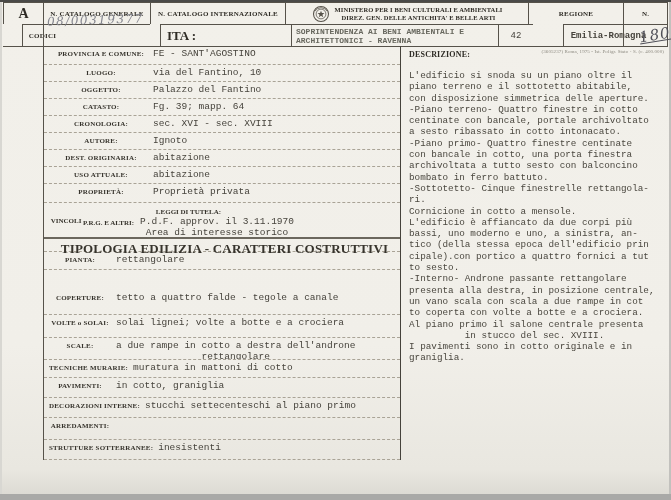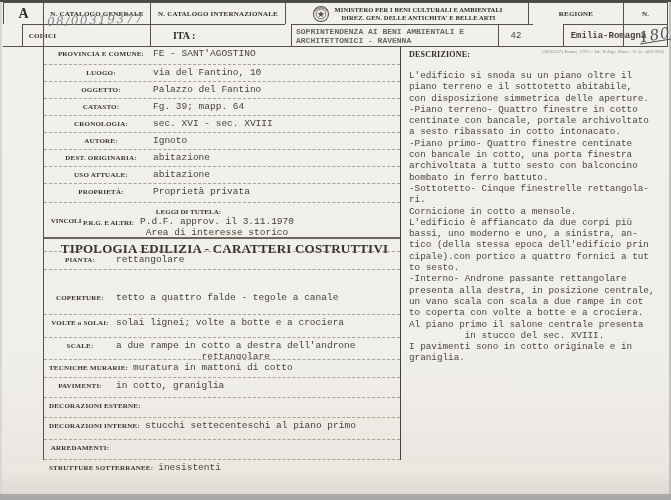--- a/index.html
+++ b/index.html
@@ -92,21 +92,21 @@
           <div>MINISTERO PER I BENI CULTURALI E AMBIENTALI</div>
           <div>DIREZ. GEN. DELLE ANTICHITA' E BELLE ARTI</div>
         </div>
       </div>
       <div class="cell lblsm" style="left:525px;width:95px;">REGIONE</div>
       <div class="cell lblsm hdr-last" style="left:620px;width:45px;">N.</div>
     </div>
     <div class="hrow2">
       <div class="cell lblsm" style="left:0;width:40px;margin-left:19px;">CODICI</div>
       <div class="cell" style="left:40px;width:107px;"></div>
-      <div class="cell" style="left:147px;width:135px;justify-content:flex-start;padding-left:22px;font-weight:bold;font-size:10px;">ITA :</div>
+      <div class="cell" style="left:157px;width:135px;justify-content:flex-start;padding-left:6px;font-weight:bold;font-size:13px;">ITA :</div>
       <div class="cell stamp" style="left:288px;width:213px;">
         <div>
           <div>SOPRINTENDENZA AI BENI AMBIENTALI E</div>
           <div>ARCHITETTONICI - RAVENNA</div>
         </div>
       </div>
       <div class="cell typed" style="left:495px;width:35px;font-size:9px;">42</div>
       <div class="cell typed" style="left:560px;width:90px;font-size:9px;font-weight:bold;">Emilia-Romagna</div>
       <div class="cell hdr-last" style="left:620px;width:45px;"></div>
     </div>
@@ -204,24 +204,20 @@
         <div class="frow">
           <span class="flabel">TECNICHE MURARIE:</span>
           <span class="fvalue">muratura in mattoni di cotto</span>
         </div>
 
         <div class="frow">
           <span class="flabel">PAVIMENTI:</span>
           <span class="fvalue">in cotto, graniglia</span>
         </div>
 
-        <div class="frow">
-          <span class="flabel">DECORAZIONI ESTERNE:</span>
-          <span class="fvalue"></span>
-        </div>
 
         <div class="frow">
           <span class="flabel">DECORAZIONI INTERNE:</span>
           <span class="fvalue">stucchi settecenteschi al piano primo</span>
         </div>
 
         <div class="frow">
           <span class="flabel">ARREDAMENTI:</span>
           <span class="fvalue"></span>
         </div>

